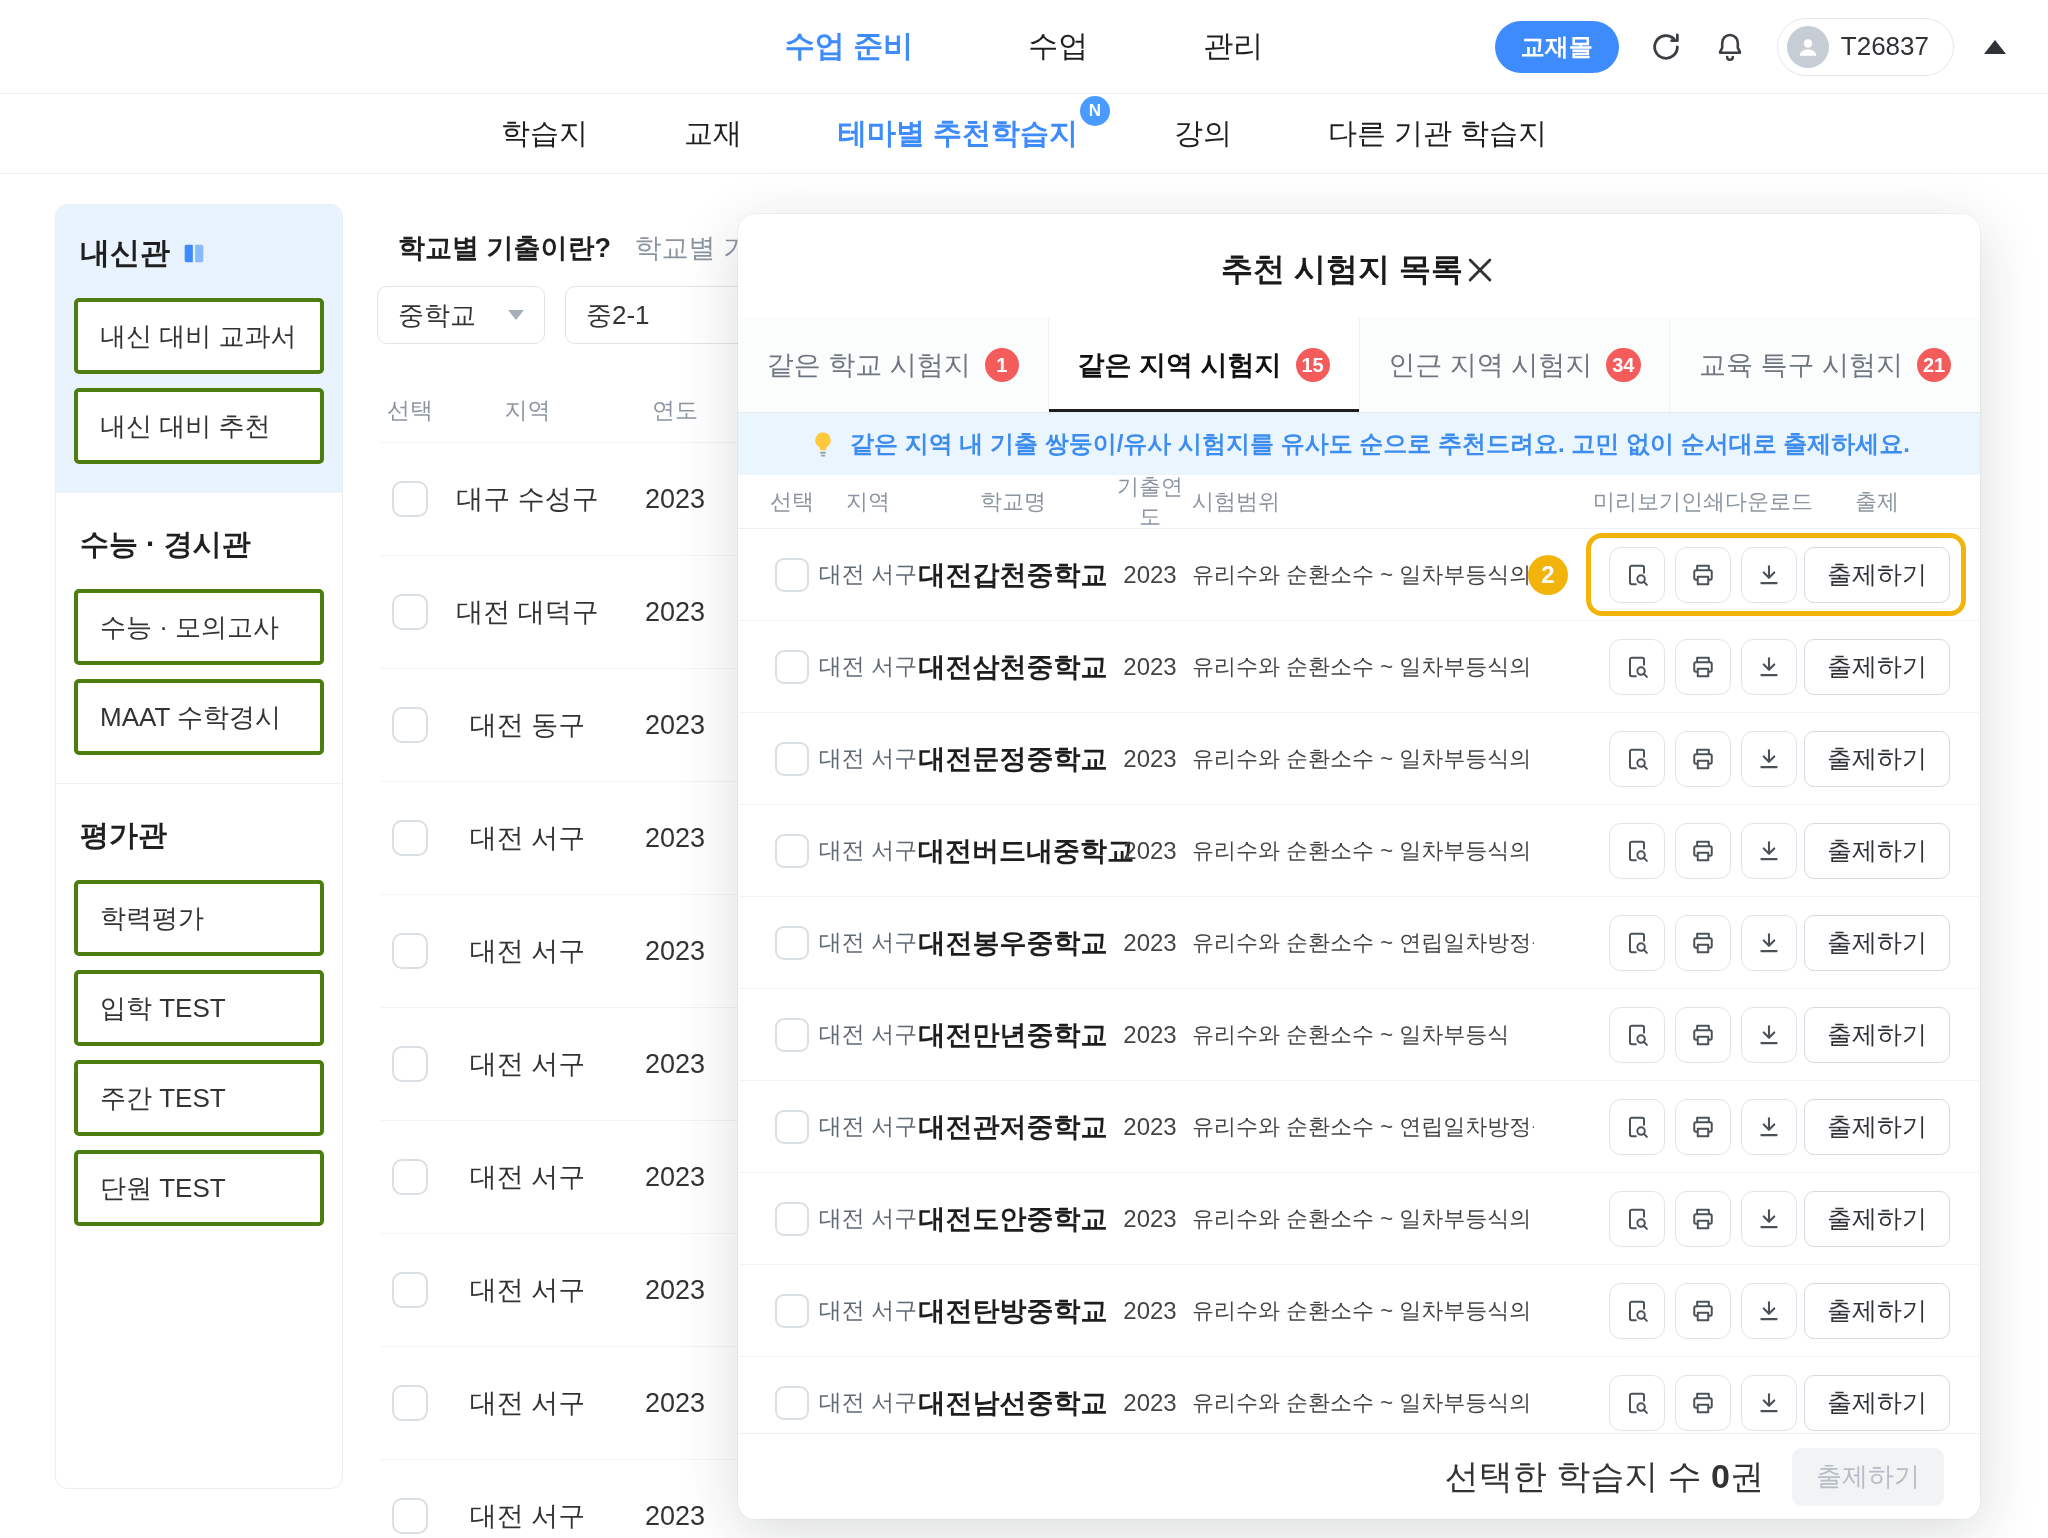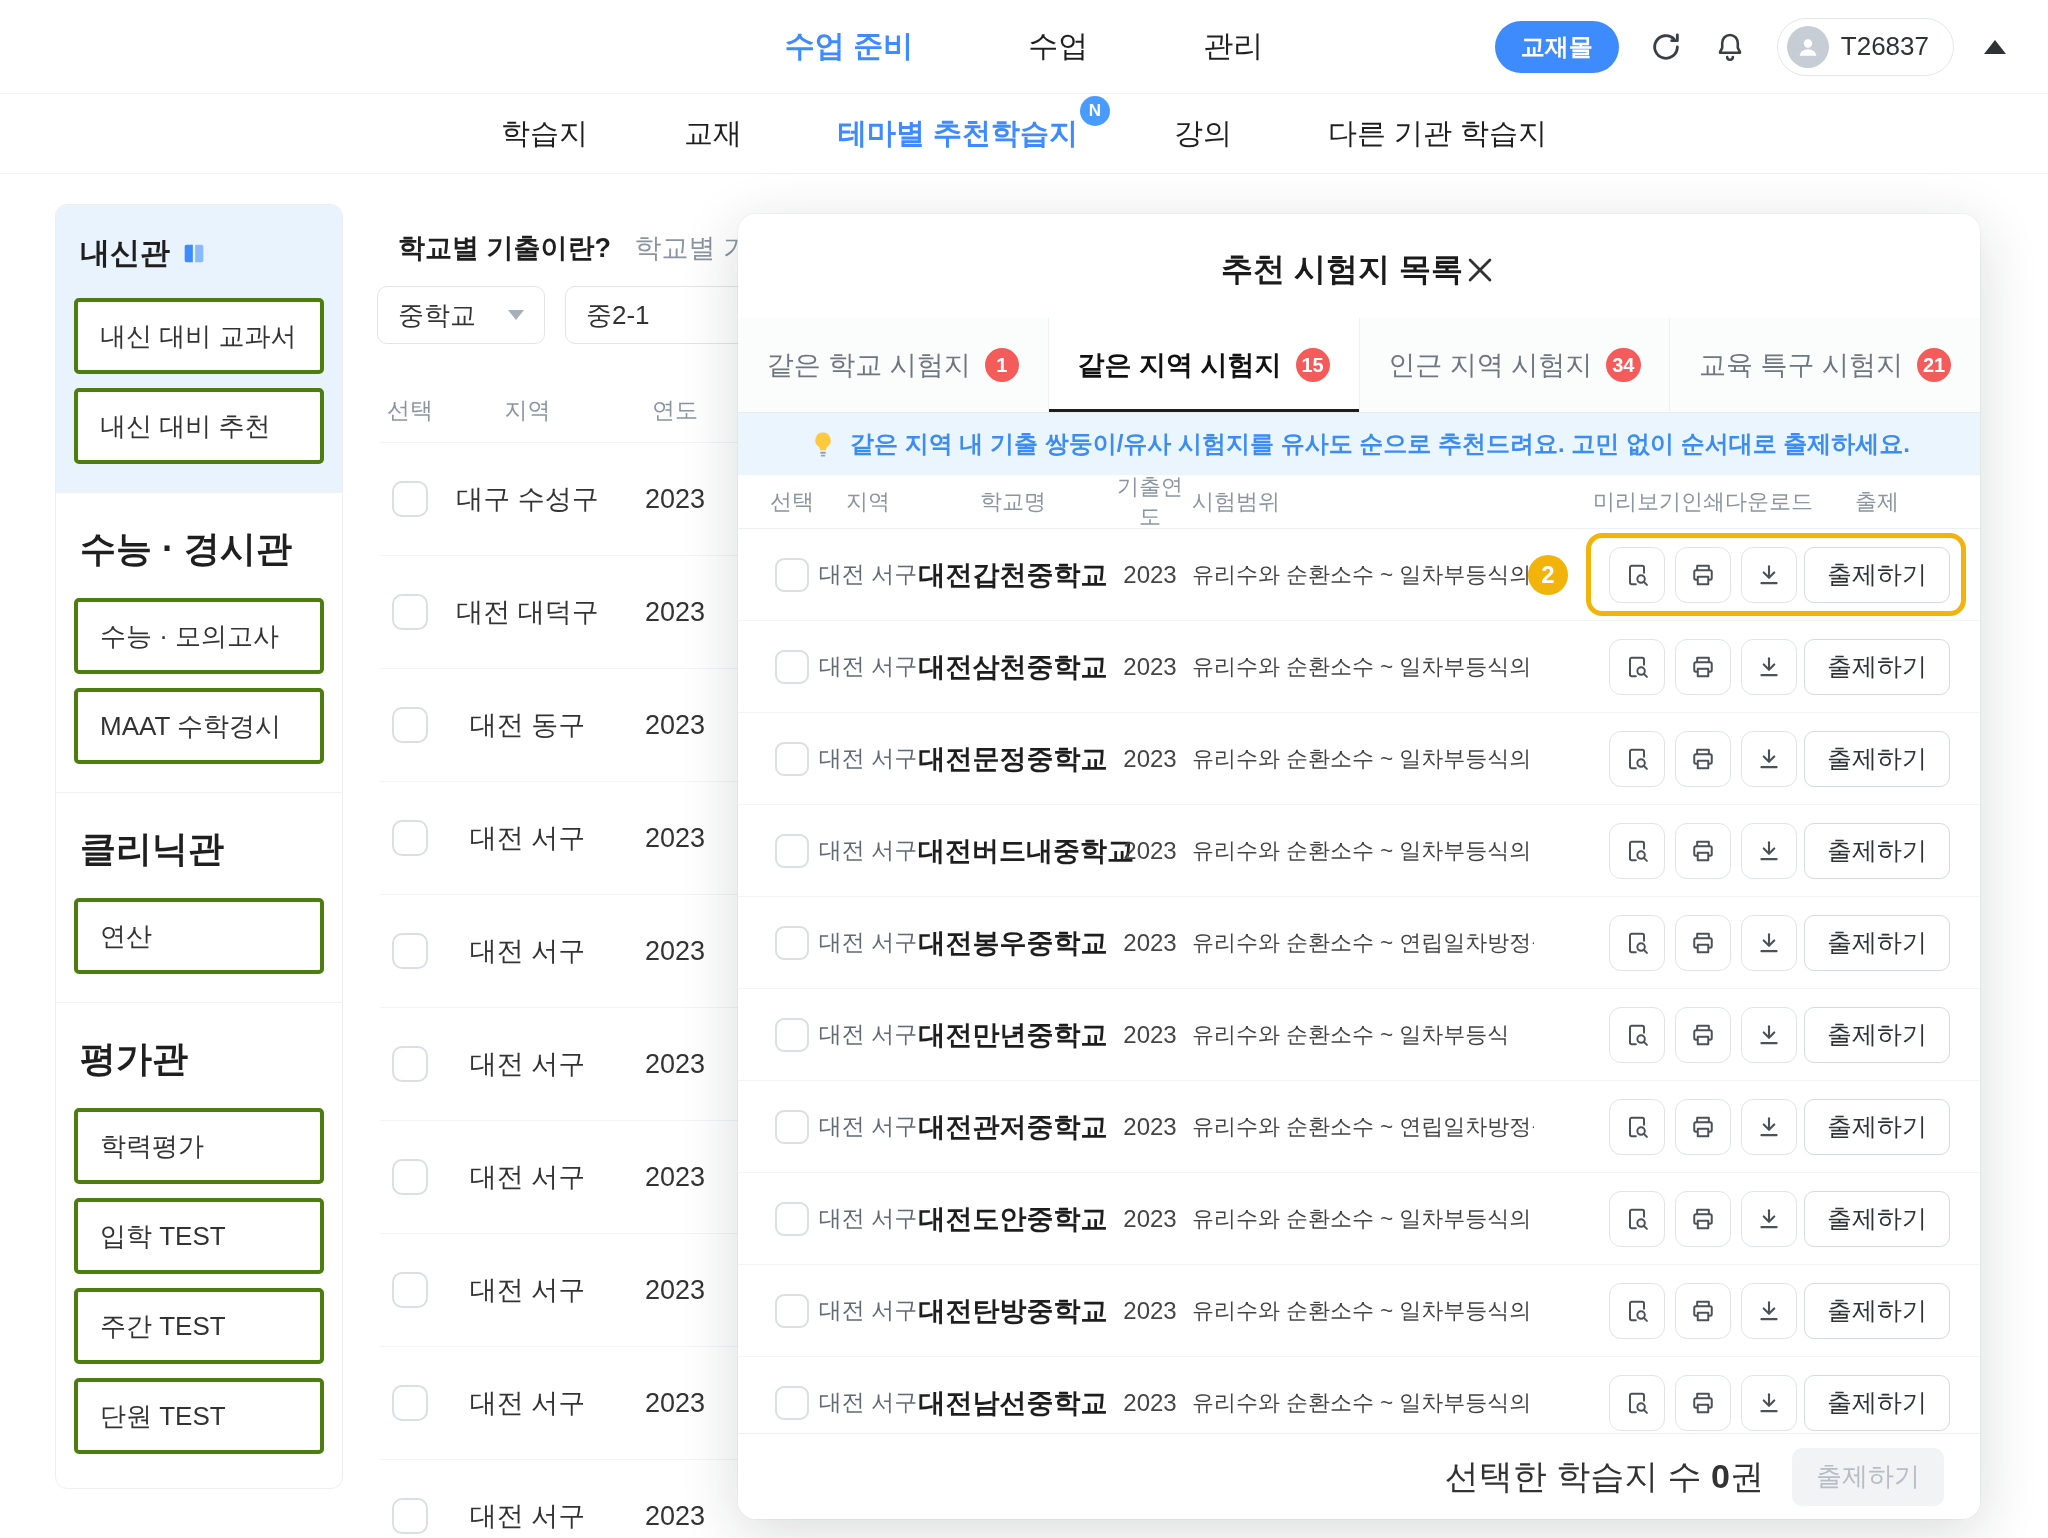--- a/index.html
+++ b/index.html
@@ -31,21 +31,21 @@
 
   
   .sidebar { position:absolute; left:55px; top:30px; width:288px; height:1285px; border:1px solid #EBEEF2; border-radius:12px; background:#fff; overflow:hidden; }
   .sb-blue { background:#E9F3FE; padding:28px 18px 14px; }
   .sb-title { font-size:30px; font-weight:700; color:#1f1f1f; display:flex; align-items:center; gap:10px; margin:0 6px 24px; }
   .sb-title svg { width:28px; height:28px; }
   .sb-item { background:#fff; border:4px solid #4d7c0f; border-radius:5px; height:76px; display:flex; align-items:center; padding:0 22px; font-size:26px; color:#333; margin-bottom:14px; cursor:pointer; }
   .sb-item.active { background:#E2EEFB; border-color:#D5E6F8; color:#2E6BE6; font-weight:700; }
   .new-badge { color:#4A9BFF; font-size:18px; font-weight:700; margin-left:12px; letter-spacing:.5px; }
   .sb-section { padding:32px 18px 14px; border-top:1px solid #EFF1F4; }
-  .sb-sec-title { font-size:36px; font-weight:700; color:#1f1f1f; margin:0 6px 24px; }
+  .sb-sec-title { font-size:29px; font-weight:700; color:#1f1f1f; margin:0 6px 24px; }
 
   
   .intro { position:absolute; left:398px; top:56px; font-size:27px; white-space:nowrap; }
   .intro-q { font-weight:700; color:#1f1f1f; margin-right:16px; }
   .intro-t { color:#8B95A1; }
   .filters { position:absolute; left:377px; top:112px; display:flex; gap:20px; }
   .select { height:58px; border:1px solid #E1E5EA; border-radius:10px; background:#fff; display:flex; align-items:center; justify-content:space-between; padding:0 20px; font-size:26px; color:#333; cursor:pointer; }
   .select.w1 { width:168px; } .select.w2 { width:220px; }
   .caret-down { width:0; height:0; border-left:8px solid transparent; border-right:8px solid transparent; border-top:10px solid #A7AFB8; }
   .left-table { position:absolute; left:380px; top:205px; width:420px; }
@@ -165,26 +165,20 @@
       <div class="sb-section">
         <div class="sb-sec-title"><span>수능 · 경시관</span></div>
         <div class="sb-item">
           <span>수능 · 모의고사</span>
         </div>
         <div class="sb-item">
           <span>MAAT 수학경시</span>
         </div>
       </div>
       <div class="sb-section">
-        <div class="sb-sec-title"><span>클리닉관</span></div>
-        <div class="sb-item">
-          <span>연산</span>
-        </div>
-      </div>
-      <div class="sb-section">
         <div class="sb-sec-title"><span>평가관</span></div>
         <div class="sb-item">
           <span>학력평가</span>
         </div>
         <div class="sb-item">
           <span>입학 TEST</span>
         </div>
         <div class="sb-item">
           <span>주간 TEST</span>
         </div>

